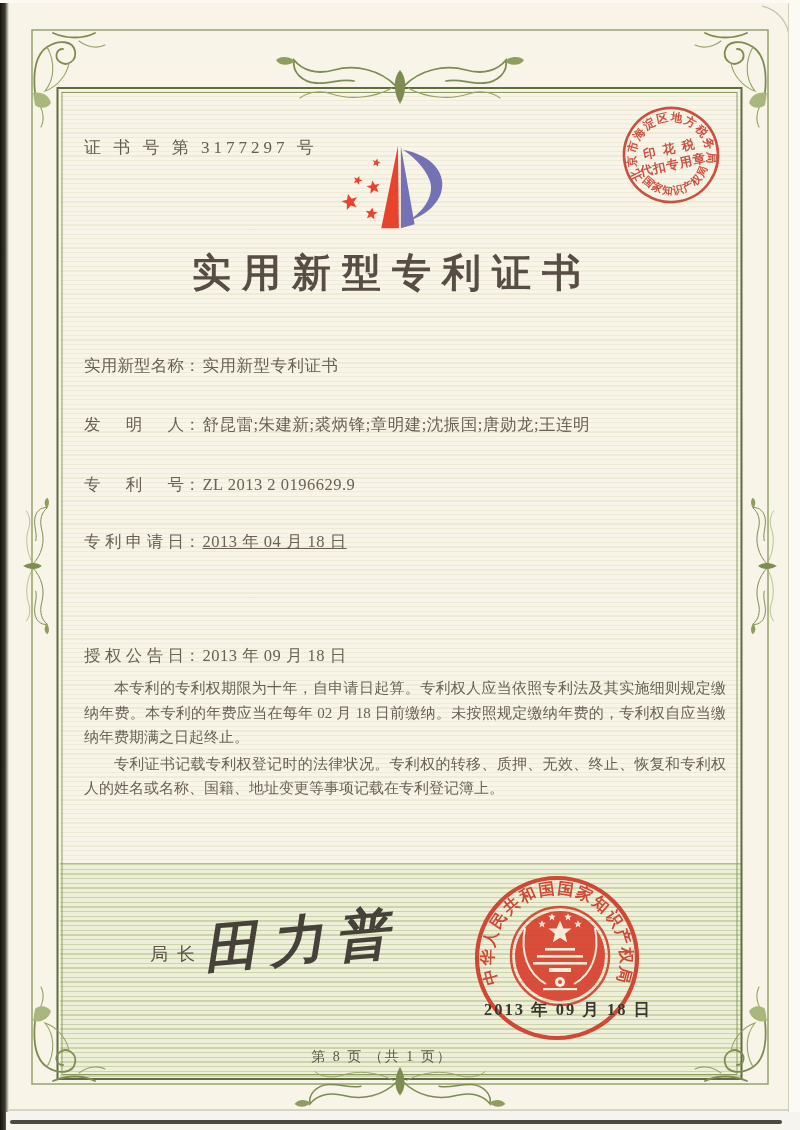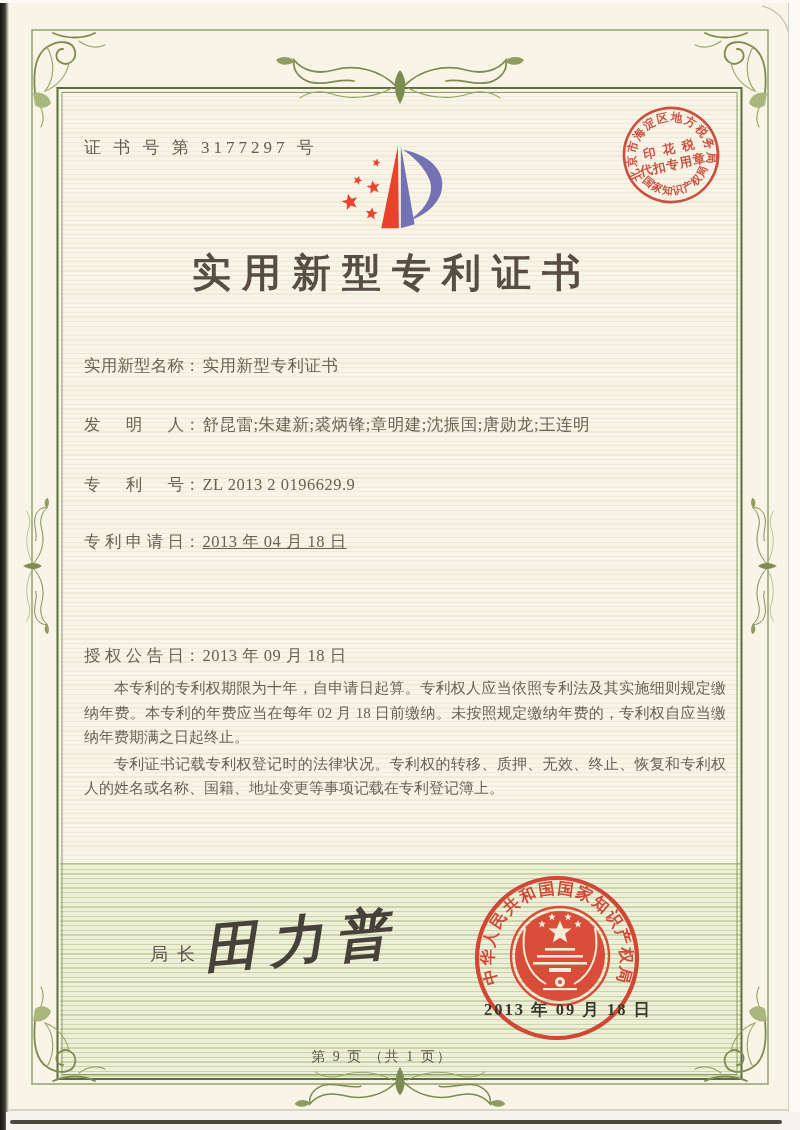--- a/index.html
+++ b/index.html
@@ -198,21 +198,21 @@
         <circle cx="103" cy="124" r="2" fill="#d8402e"></circle>
         <rect x="86" y="130" width="34" height="2.2"></rect>
       </g>
       <path d="M68,70 C63,95 71,116 89,126" fill="none" stroke="#f6efdb" stroke-width="2"></path>
       <path d="M138,70 C143,95 135,116 117,126" fill="none" stroke="#f6efdb" stroke-width="2"></path>
     </g>
   </svg>
 
   <div class="abs seal-date">2013 年 09 月 18 日</div>
 
-  <div class="abs footer">第 9 页 （共 1 页）</div>
+  <div class="abs footer">第 8 页 （共 1 页）</div>
 
   <div class="abs scan-left"></div>
   <div class="abs scan-right"></div>
   <div class="abs scan-top"></div>
   <div class="abs paper-bottom-edge"></div>
   <div class="abs scan-bottom-strip"></div>
   <div class="abs scan-bottom-line"></div>
 
 </div>
 

